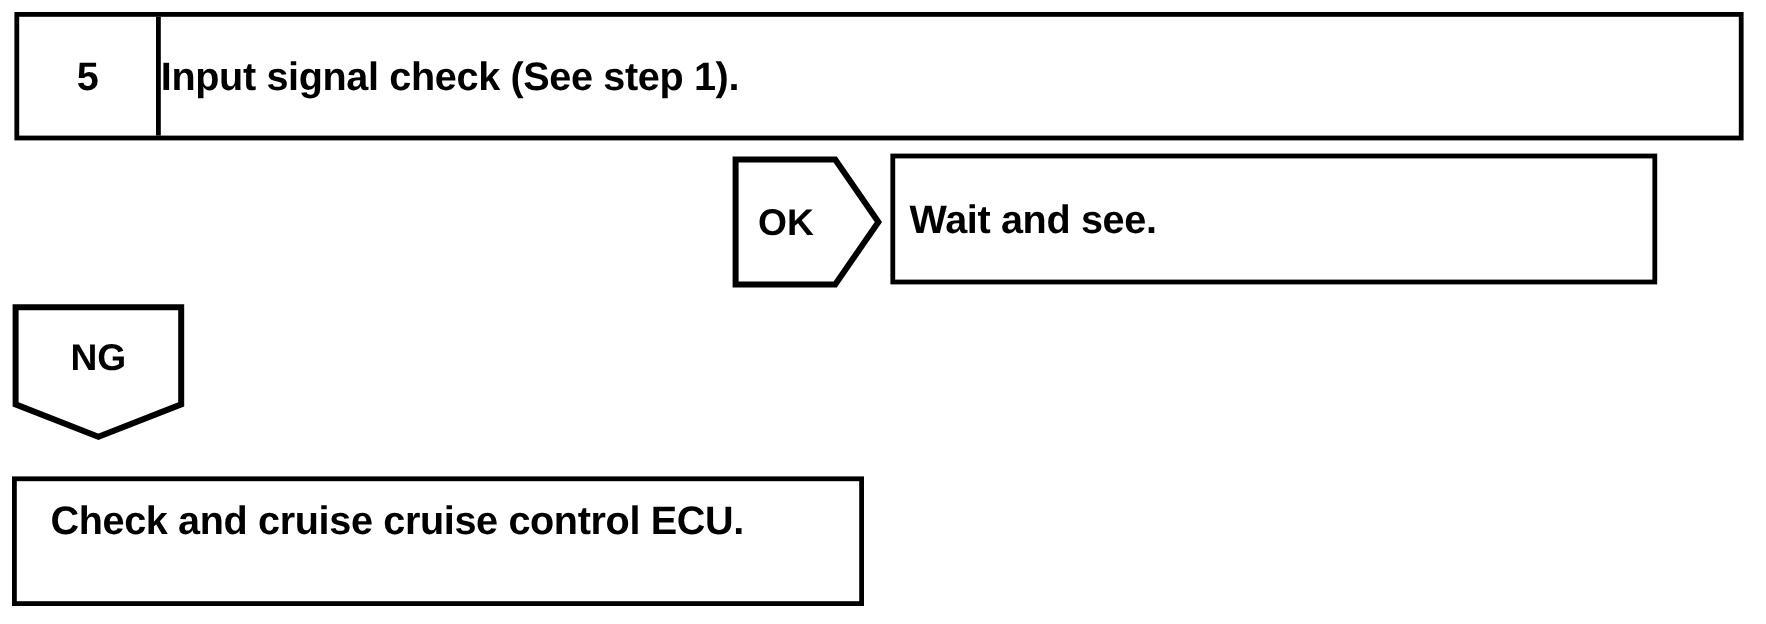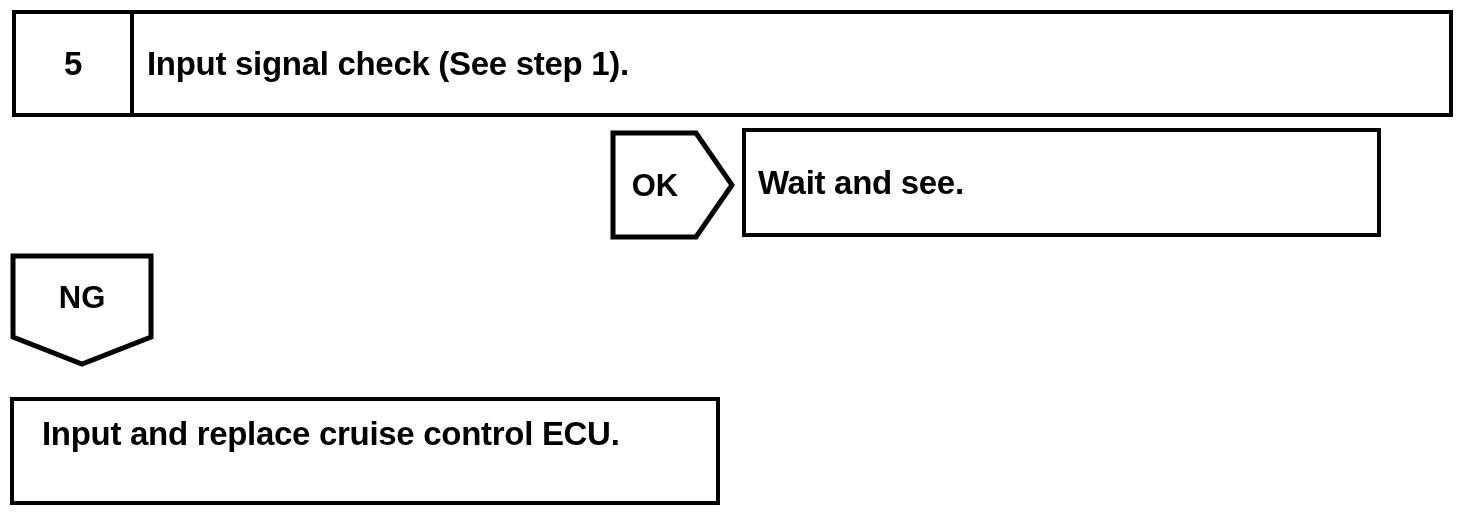--- a/index.html
+++ b/index.html
@@ -39,21 +39,20 @@
     flex: 0 0 114px;
     border-right: 4px solid #000000;
     display: flex;
     align-items: center;
     justify-content: center;
   }
   .step-instruction {
     flex: 1;
     display: flex;
     align-items: center;
-    padding-left: 13px;
     text-align: center;
   }
   
   .ok-connector {
     position: absolute;
     left: 610px; top: 129px;
     width: 126px; height: 112px;
   }
   .ng-connector {
     position: absolute;
@@ -110,16 +109,16 @@
   <div class="ok-result-box">
     <span class="flow-text">Wait and see.</span>
   </div>
 
   <svg class="ng-connector" viewBox="0 0 145 116">
     <polygon points="3,4 141,4 141,85 72,112 3,85" fill="#ffffff" stroke="#000000" stroke-width="5"></polygon>
     <text x="72" y="56" text-anchor="middle" class="connector-label">NG</text>
   </svg>
 
   <div class="ng-result-box">
-    <span class="flow-text">Input and replace cruise control ECU.</span>
+    <span class="flow-text">Check and cruise cruise control ECU.</span>
   </div>
 
 </div>
 
 </body></html>

